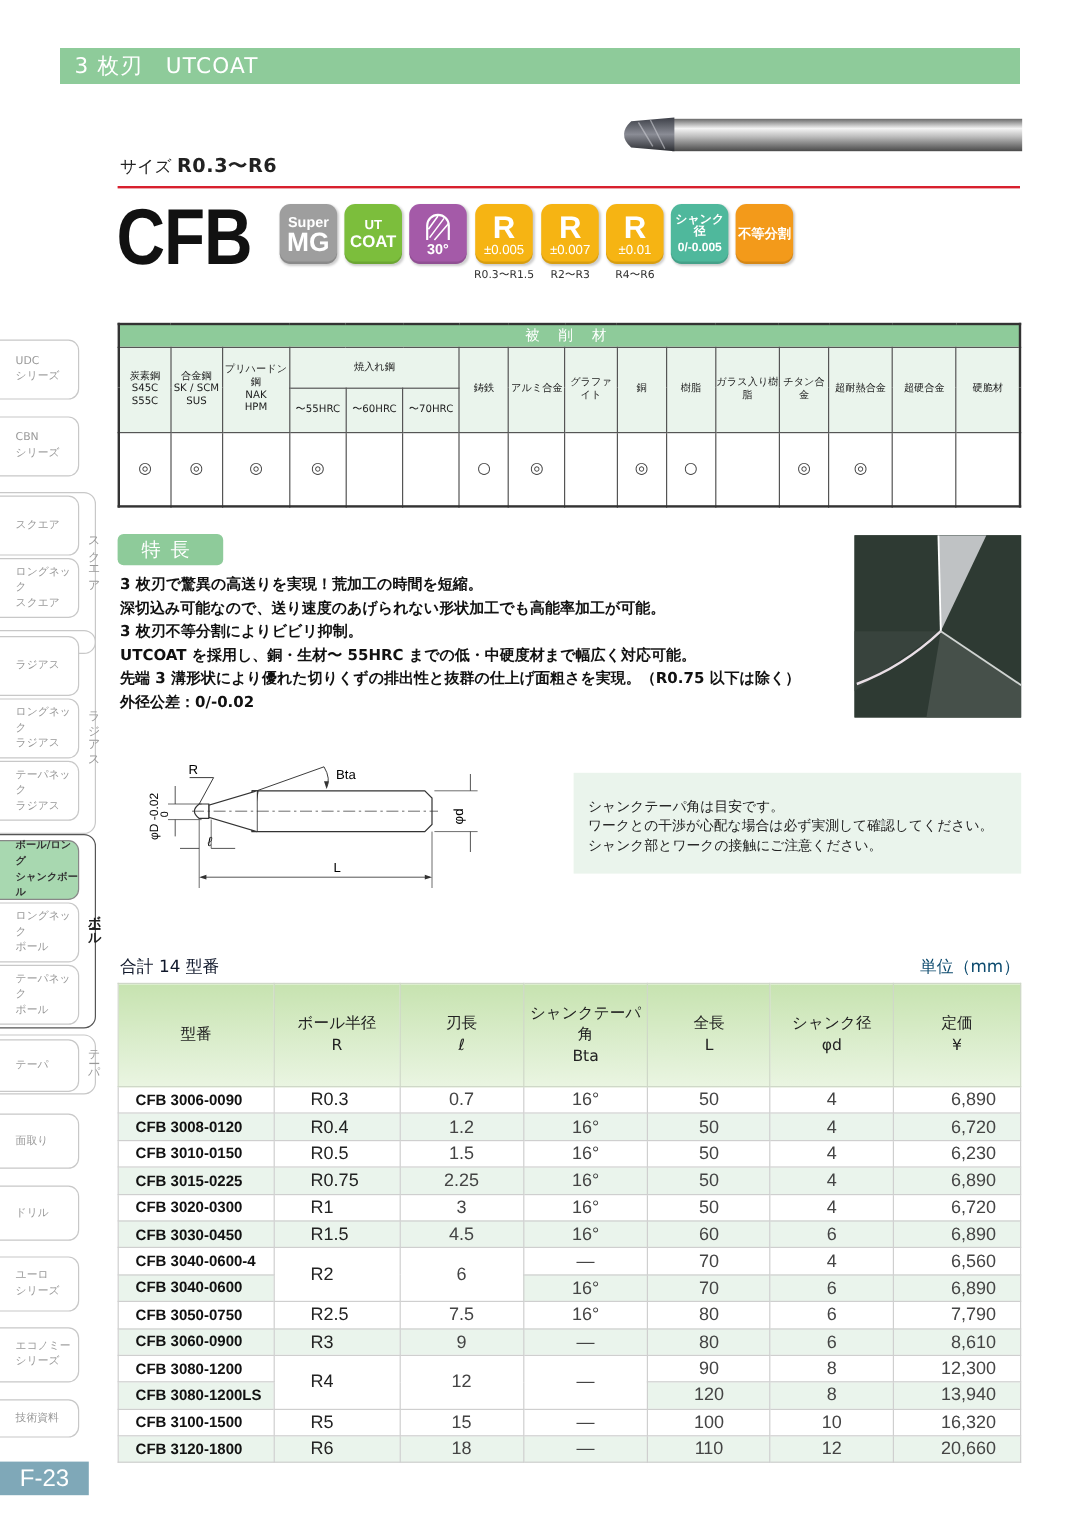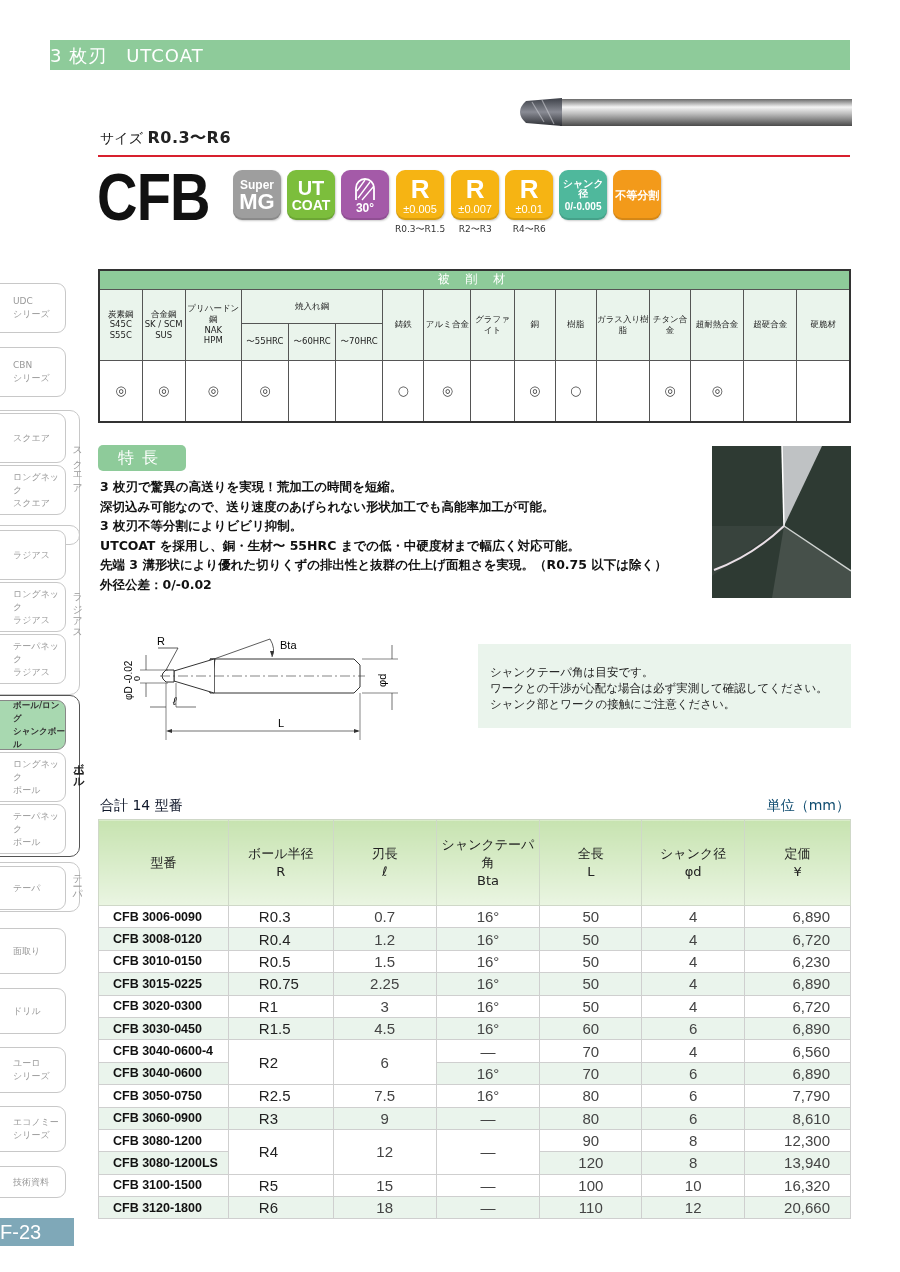--- a/index.html
+++ b/index.html
@@ -2,33 +2,33 @@
 <html><head>
 <meta charset="utf-8">
 <style>
   * { box-sizing: border-box; margin: 0; padding: 0; }
   html, body { width: 900px; height: 1272px; background: #ffffff; overflow: hidden; }
   body { position: relative; font-family: "DejaVu Sans", "Liberation Sans", sans-serif; color: #222; }
 
   .abs { position: absolute; }
 
   
-  .top-bar { left: 50px; top: 40px; width: 800px; height: 30px; background: #8ecb9a; color: #fff; font-size: 18px; line-height: 32px; padding-left: 0; letter-spacing: 1px; }
+  .top-bar { left: 50px; top: 40px; width: 800px; height: 30px; background: #8ecb9a; color: #fff; font-size: 18px; line-height: 32px; padding-left: 12px; letter-spacing: 1px; }
   .tool-photo { left: 512px; top: 96px; width: 340px; height: 32px; }
   .size-label { left: 100px; top: 128px; font-size: 14px; color: #222; }
   .size-label b { font-size: 16px; font-weight: bold; letter-spacing: 0.5px; }
   .red-rule { left: 98px; top: 155px; width: 752px; height: 2px; background: #d8202e; }
 
   .model-title { left: 97px; top: 164px; font-family: "Liberation Sans", sans-serif; font-weight: 900; font-size: 66px; line-height: 66px; letter-spacing: -1px; transform: scaleX(0.85); transform-origin: left top; color: #111; }
 
   .badges { left: 233px; top: 170px; display: flex; gap: 6px; }
   .badge-wrap { display: flex; flex-direction: column; align-items: center; }
   .badge { width: 48px; height: 50px; border-radius: 9px; display: flex; flex-direction: column; align-items: center; justify-content: center; color: #fff; font-family: "Liberation Sans", sans-serif; font-weight: bold; text-align: center; line-height: 1; box-shadow: inset 0 -2px 0 rgba(0,0,0,0.12), 1px 1px 2px rgba(0,0,0,0.2); }
   .badge .big { font-size: 22px; }
-  .badge .mid { font-size: 20px; }
+  .badge .mid { font-size: 11px; }
   .badge .sm { font-size: 11px; font-weight: normal; margin-top: 2px; }
   .badge .xs { font-size: 10px; font-weight: bold; }
   .b-gray { background: #9e9e9e; }
   .b-green { background: #7cbe3c; }
   .b-purple { background: #a45aa8; }
   .b-yellow { background: #f6b413; }
   .b-teal { background: #4fb89c; }
   .b-orange { background: #f39a1a; }
   .badge-caption { font-size: 9px; color: #333; margin-top: 3px; height: 10px; white-space: nowrap; }
 
@@ -63,21 +63,21 @@
   .spec-table tr.alt td { background: #eaf4ec; }
   .spec-table td.w { background: #fff !important; }
 
   
   .side-tab { left: -10px; width: 76px; border: 1px solid #c8c8c8; border-radius: 9px; background: #fff; font-size: 9px; color: #999; display: flex; align-items: center; padding-left: 22px; line-height: 13px; }
   .side-tab.active { background: #a8d8b0; color: #333; border-color: #888; font-weight: bold; font-size: 8.5px; }
   .side-group { left: -10px; width: 90px; border: 1px solid #c8c8c8; border-radius: 10px; }
   .side-group.dark { border-color: #555; }
   .side-vert { left: 70px; writing-mode: vertical-rl; font-size: 10px; color: #999; letter-spacing: 1px; }
   .side-vert.dark { color: #222; font-weight: bold; font-size: 11px; }
-  .page-num { left: 0; top: 1218px; width: 74px; height: 28px; background: #7fa8b8; color: #fff; font-size: 20px; line-height: 28px; font-family: "Liberation Sans", sans-serif; }
+  .page-num { left: 0; top: 1218px; width: 74px; height: 28px; background: #7fa8b8; color: #fff; font-size: 20px; line-height: 28px; text-align: center; font-family: "Liberation Sans", sans-serif; }
 </style>
 </head>
 <body>
 
 <div class="abs top-bar">3 枚刃　UTCOAT</div>
 
 <svg class="abs tool-photo" viewBox="0 0 340 32">
   <defs>
     <linearGradient id="shank" x1="0" y1="0" x2="0" y2="1">
       <stop offset="0" stop-color="#6a6a6a"></stop>

